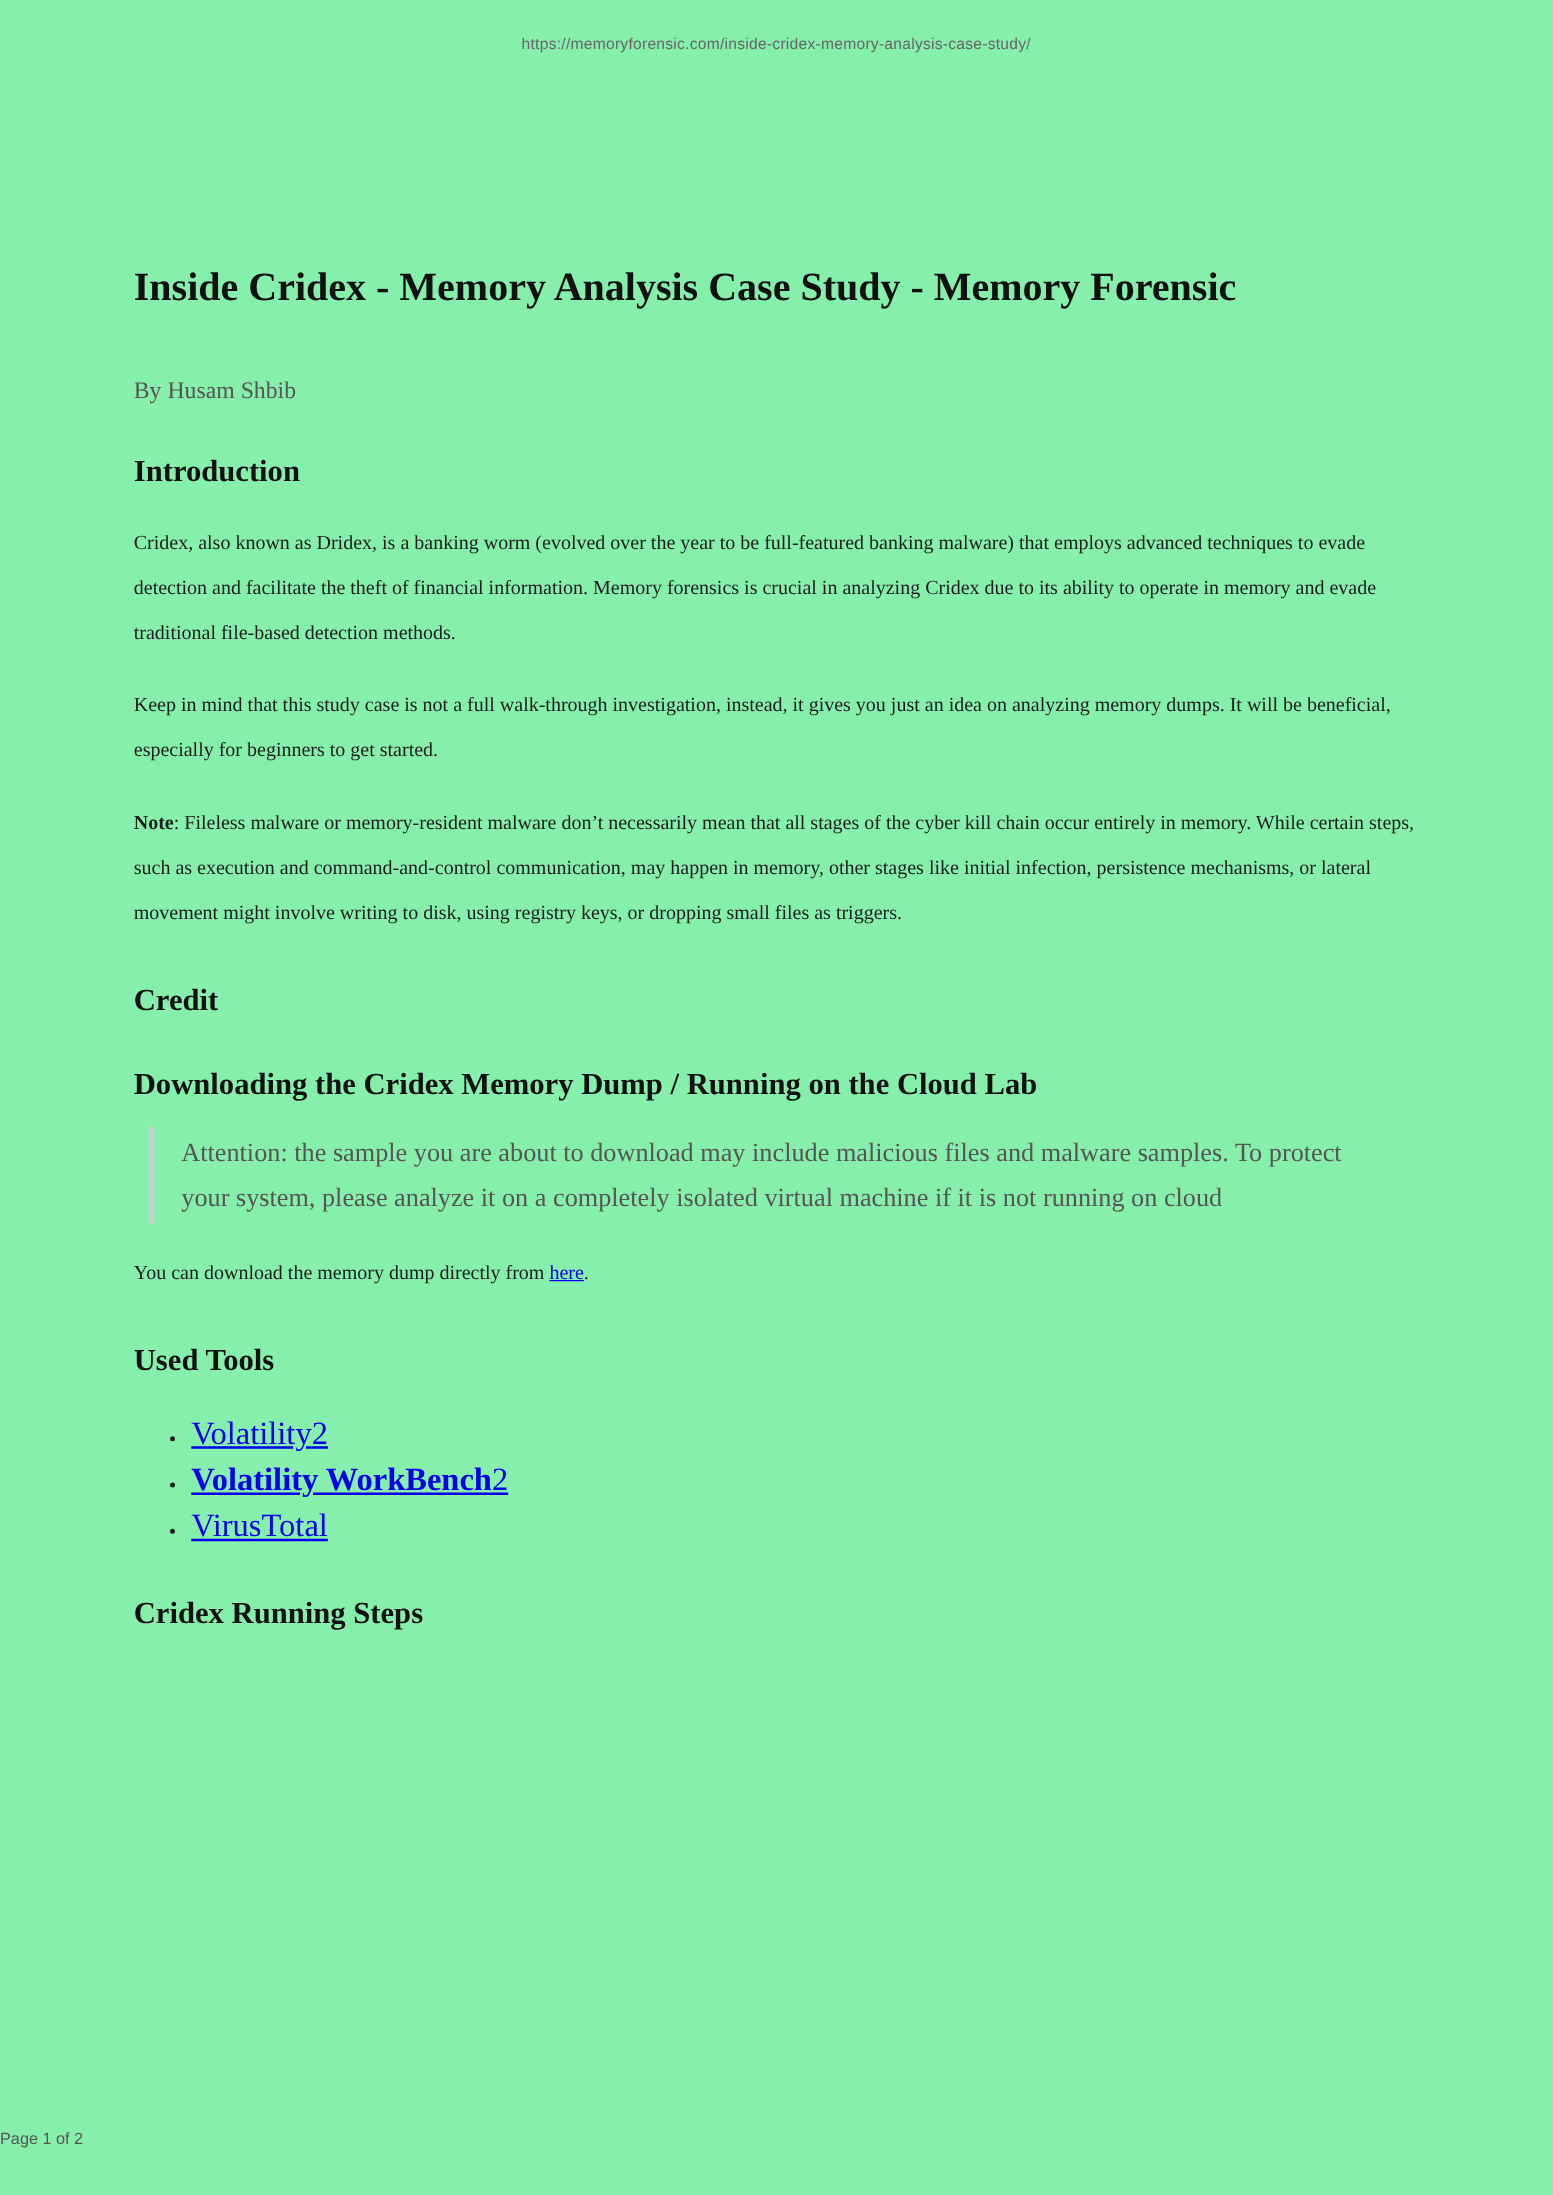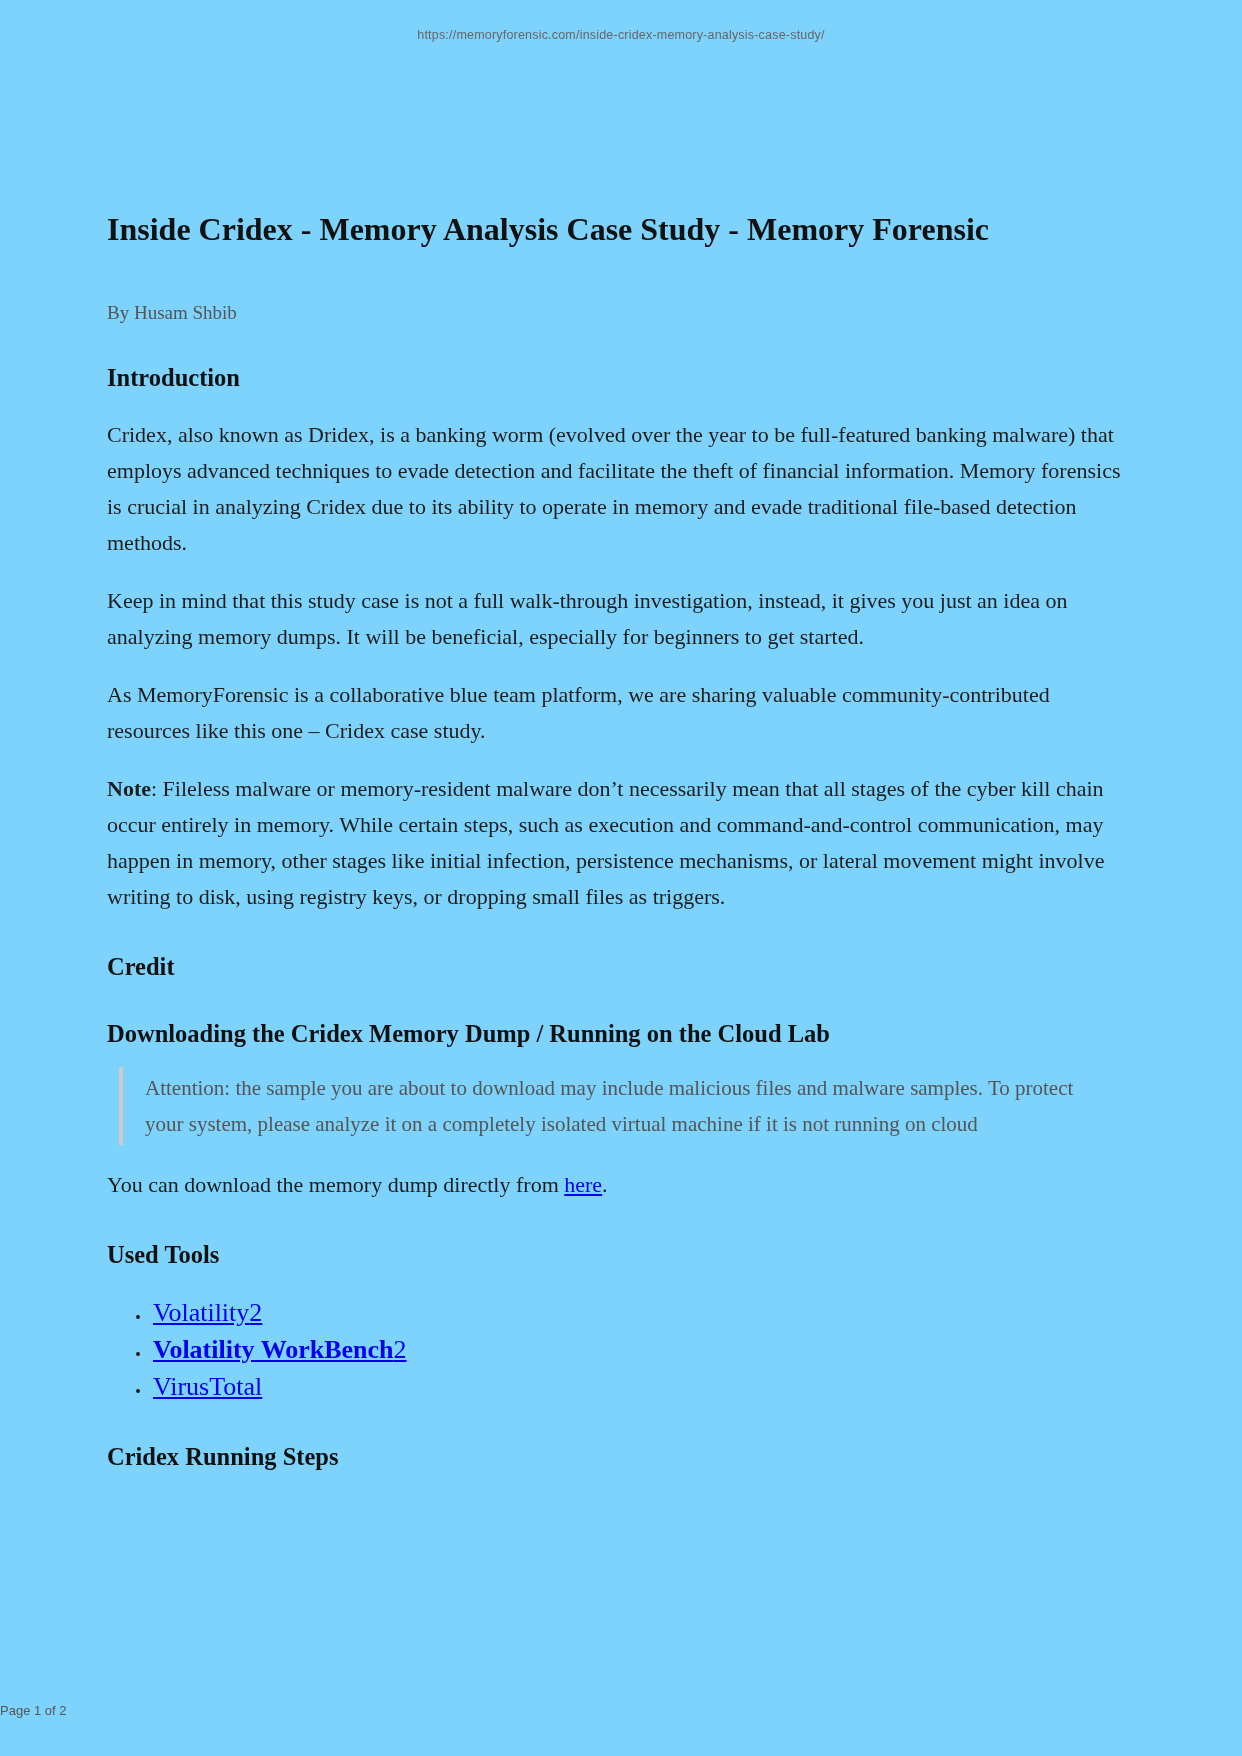--- a/index.html
+++ b/index.html
@@ -1,21 +1,21 @@
 <!DOCTYPE html>
 <html><head>
 <meta charset="utf-8">
 <style>
   * { box-sizing: border-box; }
   html, body { margin: 0; padding: 0; background: #ffffff; }
   .page {
     position: relative;
     width: 1242px;
     height: 1756px;
-    background: #7dd3fc;
+    background: #86efac;
     font-family: "Liberation Serif", serif;
     color: #1d1d1d;
     overflow: hidden;
   }
   .header-url {
     position: absolute;
     top: 28px;
     left: 0;
     right: 0;
     text-align: center;
@@ -52,21 +52,21 @@
   }
   h2.section-heading {
     margin: 36px 0 0;
     font-size: 24.5px;
     line-height: 31px;
     font-weight: 700;
     color: #111111;
   }
   p.body-p {
     margin: 22px 0 0;
-    font-size: 22px;
+    font-size: 16px;
     line-height: 36px;
     color: #1d1d1d;
   }
   p.first-after-heading { margin-top: 24px; }
   a.doc-link {
     color: #0000ee;
     text-decoration: underline;
   }
   blockquote.attention {
     margin: 18px 0 0 12px;
@@ -115,21 +115,20 @@
 
     <p class="byline">By Husam Shbib</p>
 
 
     <h2 class="section-heading">Introduction</h2>
 
     <p class="body-p first-after-heading">Cridex, also known as Dridex, is a banking worm (evolved over the year to be full-featured banking malware) that employs advanced techniques to evade detection and facilitate the theft of financial information. Memory forensics is crucial in analyzing Cridex due to its ability to operate in memory and evade traditional file-based detection methods.</p>
 
     <p class="body-p">Keep in mind that this study case is not a full walk-through investigation, instead, it gives you just an idea on analyzing memory dumps. It will be beneficial, especially for beginners to get started.</p>
 
-    <p class="body-p">As MemoryForensic is a collaborative blue team platform, we are sharing valuable community-contributed resources like this one – Cridex case study.</p>
 
     <p class="body-p"><strong>Note</strong><span>: Fileless malware or memory-resident malware don’t necessarily mean that all stages of the cyber kill chain occur entirely in memory. While certain steps, such as execution and command-and-control communication, may happen in memory, other stages like initial infection, persistence mechanisms, or lateral movement might involve writing to disk, using registry keys, or dropping small files as triggers.</span></p>
 
     <h2 class="section-heading">Credit</h2>
 
 
     <h2 class="section-heading">Downloading the Cridex Memory Dump / Running on the Cloud Lab</h2>
 
     <blockquote class="attention">
       <p>Attention: the sample you are about to download may include malicious files and malware samples. To protect your system, please analyze it on a completely isolated virtual machine if it is not running on cloud</p>

